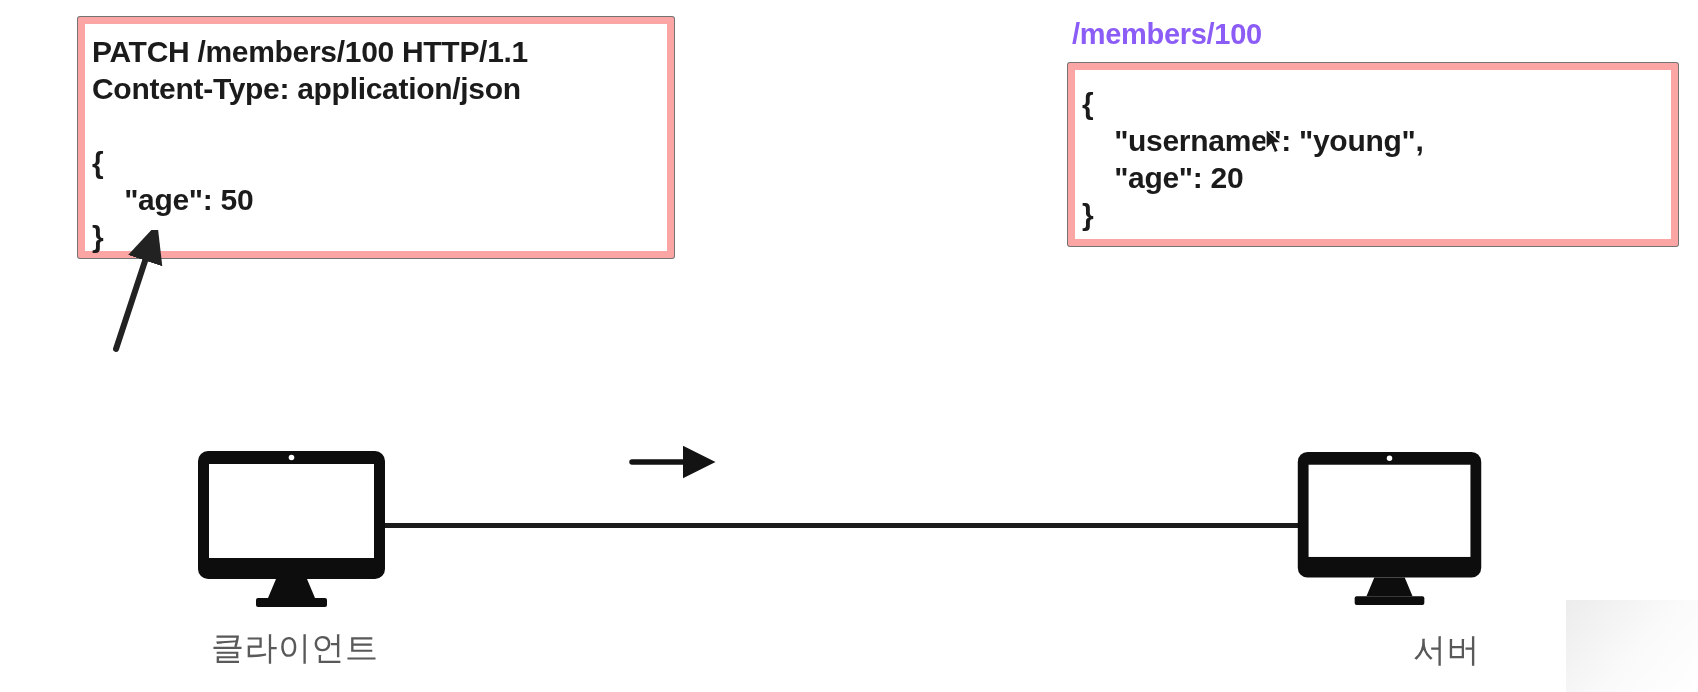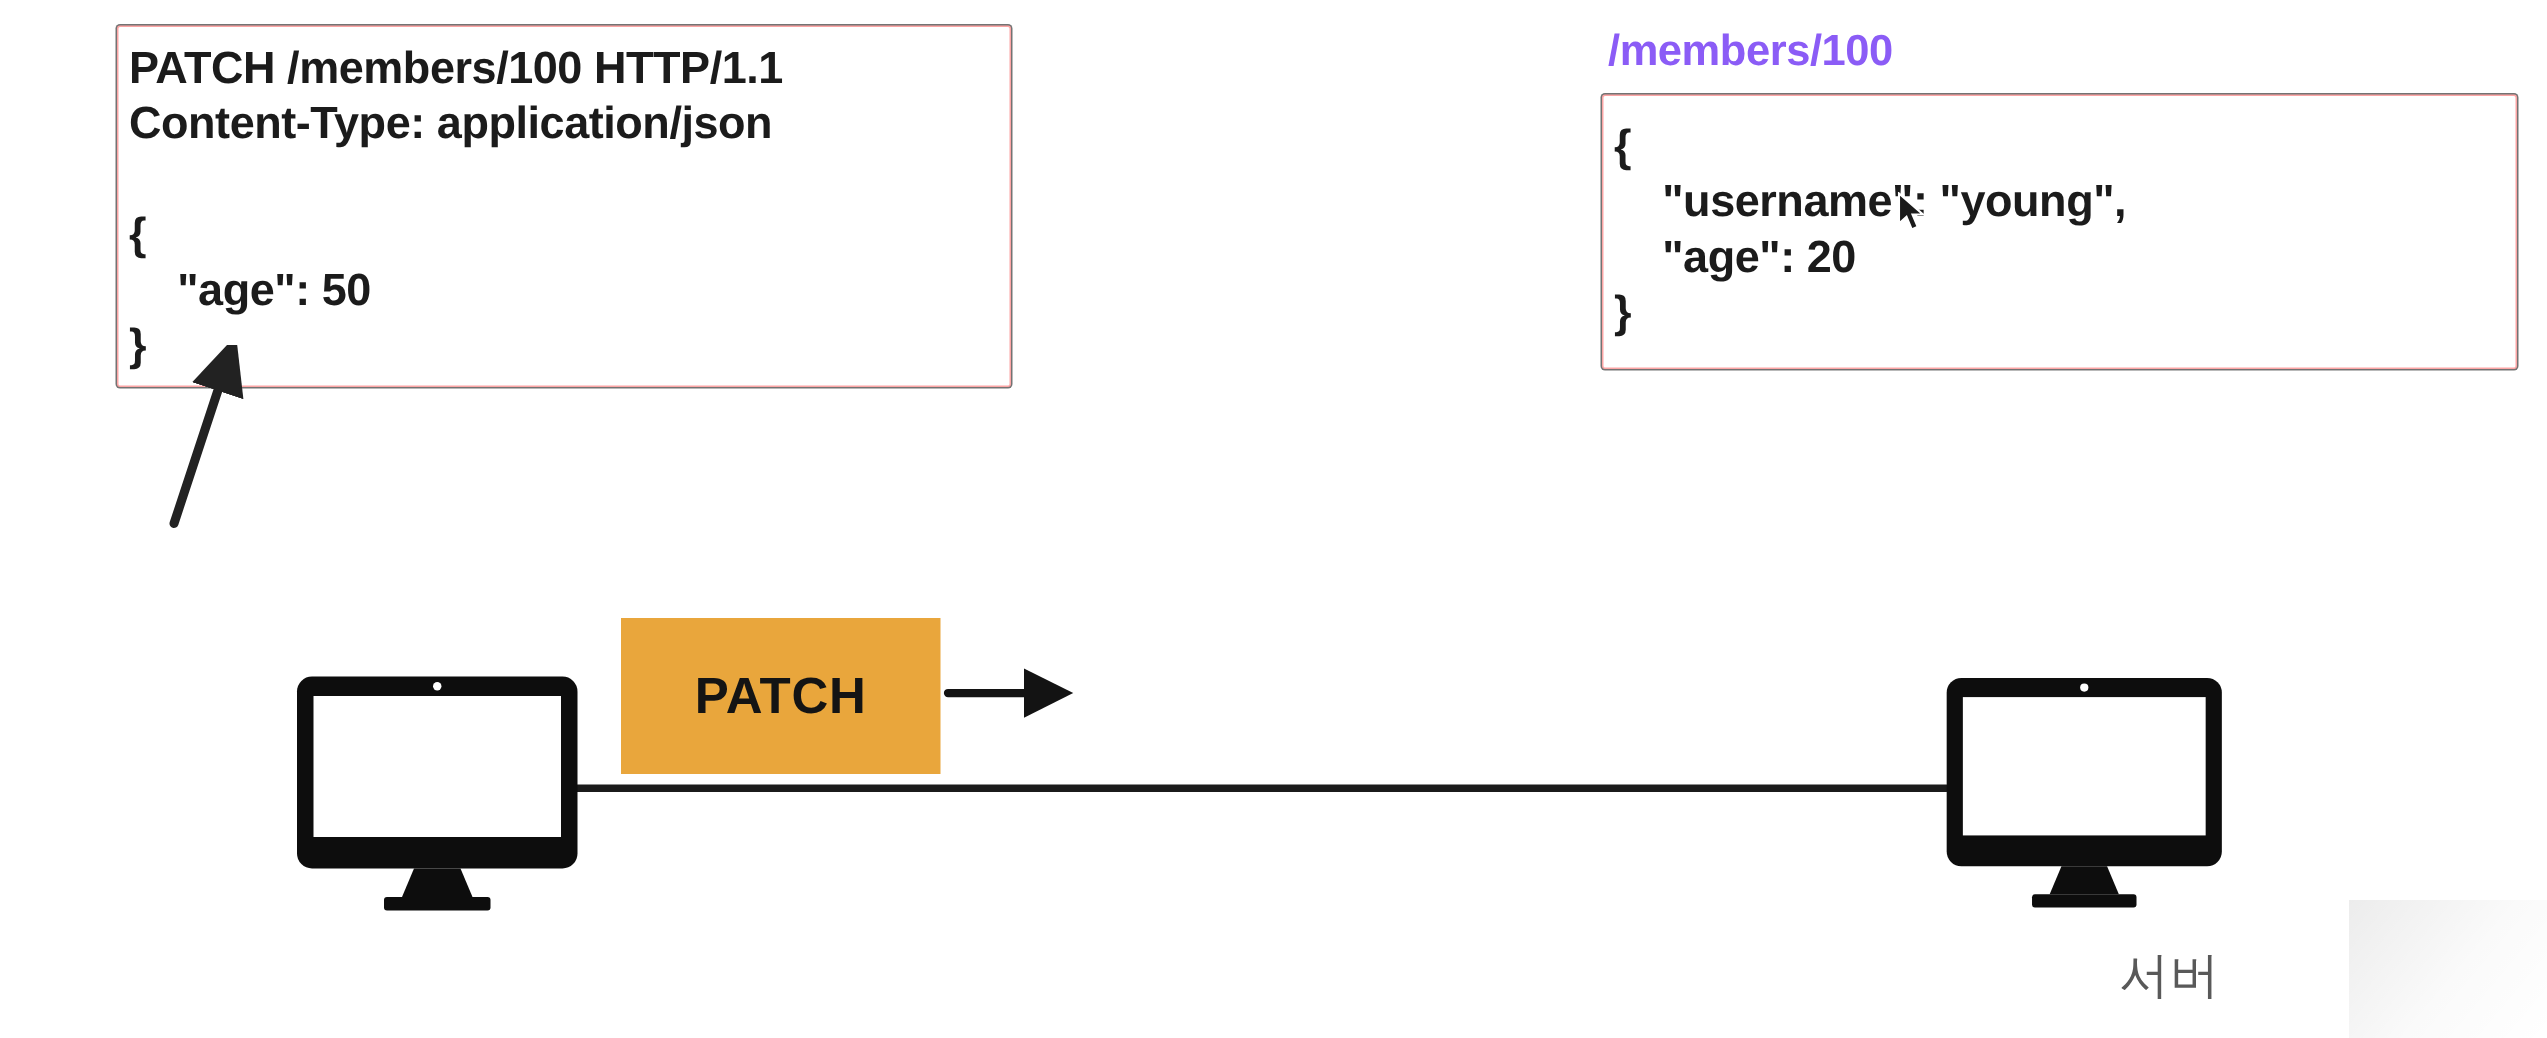--- a/index.html
+++ b/index.html
@@ -11,21 +11,21 @@
     position: relative;
     width: 1698px;
     height: 692px;
     background: #ffffff;
     overflow: hidden;
     font-family: "Liberation Sans", sans-serif;
   }
   .sketch-box {
     position: absolute;
     box-sizing: border-box;
-    border: 1px solid #fca5a5;
+    border: 7px solid #fca5a5;
     background: #ffffff;
     box-shadow: 0 0 0 1px rgba(0,0,0,0.55);
     border-radius: 2px;
   }
   .request-box {
     left: 78px;
     top: 17px;
     width: 596px;
     height: 241px;
     padding: 9px 6px 0 7px;
@@ -144,23 +144,20 @@
     <div class="code-line">{</div>
     <div class="code-line">    "username": "young",</div>
     <div class="code-line">    "age": 20</div>
     <div class="code-line">}</div>
   </div>
 
   <svg class="cursor" style="left:1264px; top:128px;" width="20" height="28" viewBox="0 0 20 28">
     <path d="M2,1 L2,21 L7,16.5 L10.5,25 L14.5,23.2 L11,15 L18,15 Z" fill="#1b1b1b" stroke="#ffffff" stroke-width="1.4"></path>
   </svg>
 
-  <div class="patch-badge">
-    <span>PATCH</span>
-  </div>
 
   <svg class="patch-arrow" style="left:628px; top:438px;" width="104" height="48" viewBox="0 0 104 48">
     <defs>
       <marker id="ah2" markerWidth="8" markerHeight="8" refX="1" refY="3" orient="auto">
         <path d="M0,0 L6,3 L0,6 Z" fill="#131313"></path>
       </marker>
     </defs>
     <line x1="4" y1="24" x2="60" y2="24" stroke="#131313" stroke-width="5.5" stroke-linecap="round" marker-end="url(#ah2)"></line>
   </svg>
 
@@ -175,17 +172,18 @@
   </svg>
 
   <svg class="monitor" style="left:1295px; top:451px;" width="190" height="155" viewBox="0 0 190 158">
     <rect x="1" y="1" width="187" height="128" rx="10" fill="#0d0d0d"></rect>
     <rect x="12" y="14" width="165" height="94" fill="#ffffff"></rect>
     <circle cx="94.5" cy="7.5" r="2.8" fill="#ffffff"></circle>
     <path d="M79,129 L110,129 L118,148 L71,148 Z" fill="#0d0d0d"></path>
     <rect x="59" y="148" width="71" height="9" rx="2" fill="#0d0d0d"></rect>
   </svg>
 
+  <div class="device-label client-label">클라이언트</div>
   <div class="device-label server-label">서버</div>
 
   <div class="corner-artifact"></div>
 
 </div>
 
 </body></html>

